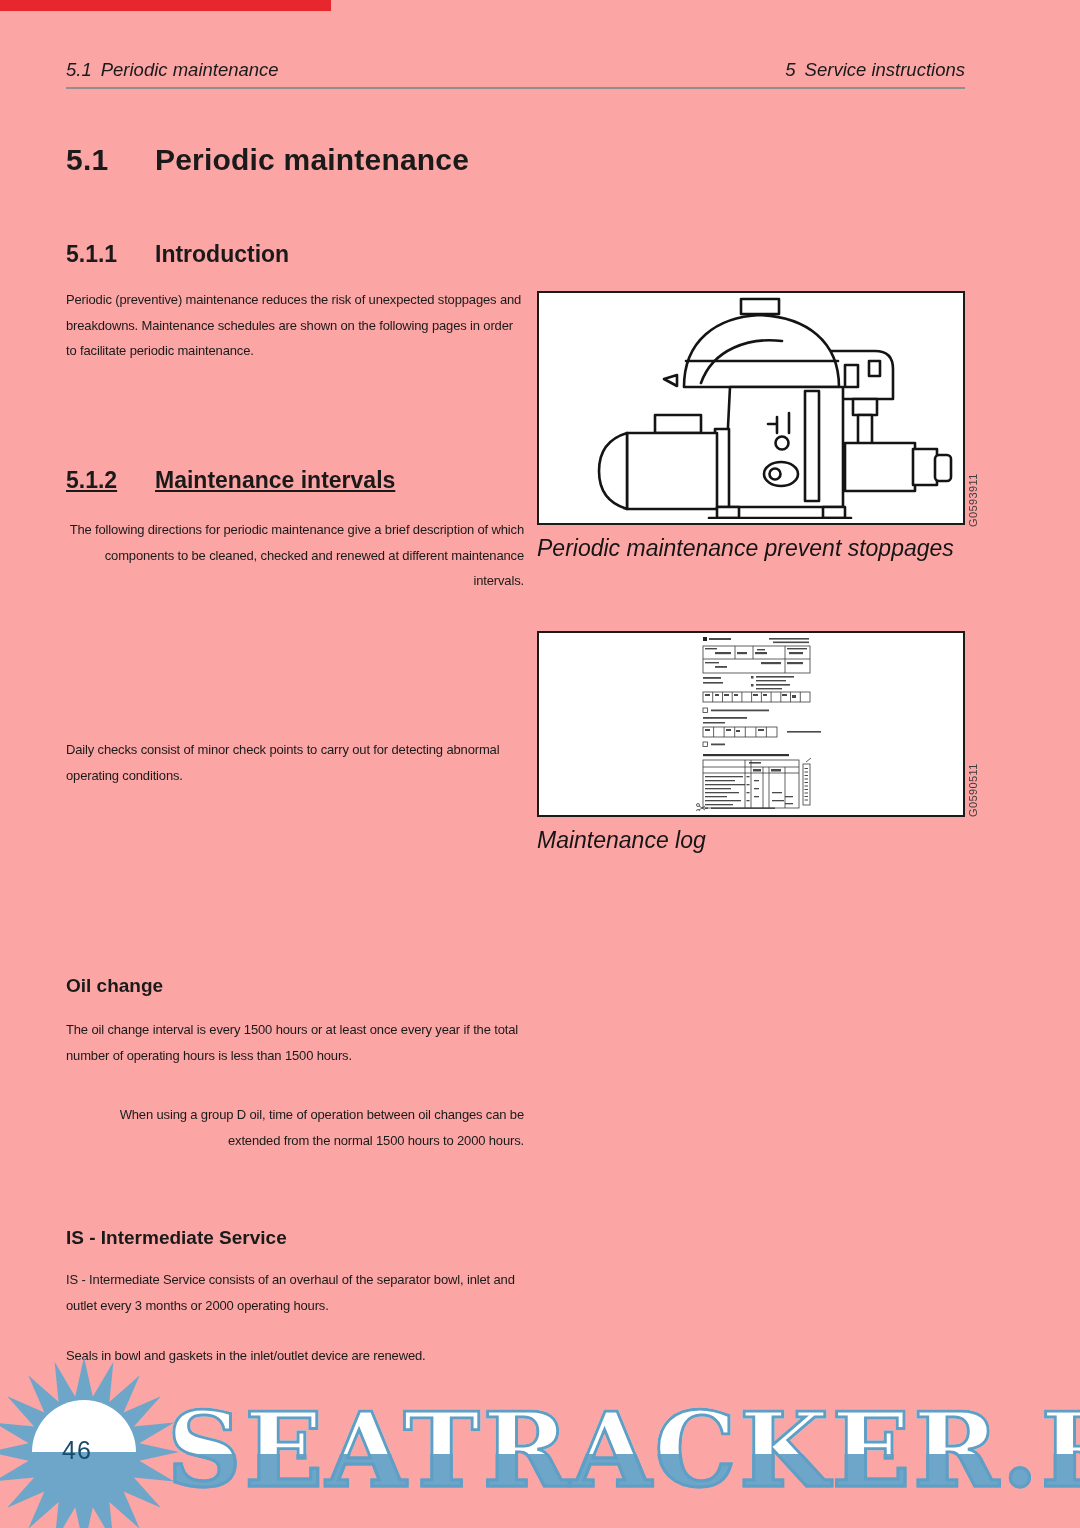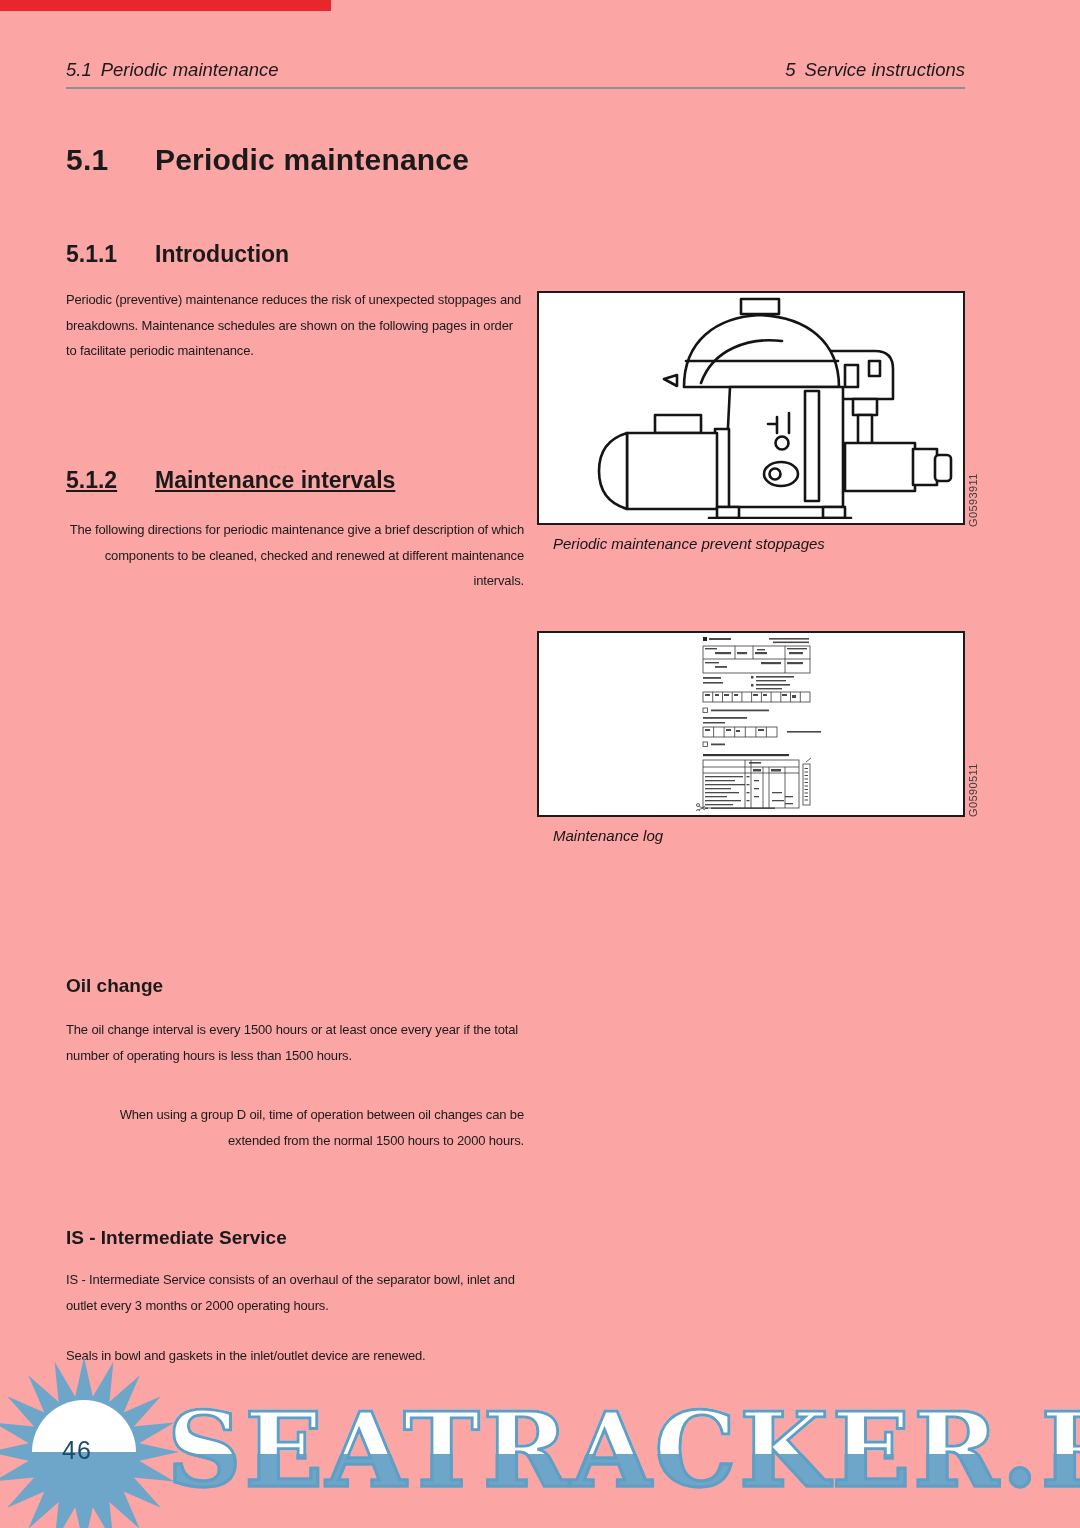--- a/index.html
+++ b/index.html
@@ -21,21 +21,21 @@
 
   .h2 { position:absolute; left:66px; display:flex; font-size:23px; font-weight:bold; }
   .h2 .num { width:89px; flex:0 0 89px; }
 
   .p { position:absolute; left:66px; width:458px; font-size:13px; line-height:25.5px; letter-spacing:-0.15px; }
   .subhead { position:absolute; left:66px; font-size:19px; font-weight:bold; }
   .ref { color:#3333cd; }
 
   .fig { position:absolute; left:537px; width:424px; border:2px solid #1b1b1b; background:#fff; }
   .fig svg { display:block; }
-  .caption { position:absolute; left:537px; font-style:italic; font-size:15px; color:#151515;margin-left:16px; }
+  .caption { position:absolute; left:537px; font-style:italic; font-size:23px; color:#151515; }
   .gcode { position:absolute; width:15px; font-size:11px; color:#3d3d3d; letter-spacing:0.4px;
            writing-mode:vertical-rl; transform:rotate(180deg); }
 
   .wm { z-index:5; }
   .wm-sun { position:absolute; left:-16px; top:1352px; width:200px; height:200px; }
   .page-number { position:absolute; left:62px; top:1436px; font-size:25px; color:#174a6b; z-index:6; letter-spacing:1px; }
   .wm-text {
     position:absolute; left:167px; top:1394px; z-index:5;
     font-family:"DejaVu Serif", serif; font-weight:bold; font-size:103px; line-height:112px;
     letter-spacing:3px; white-space:nowrap;
@@ -72,20 +72,21 @@
     <span class="num">5.1.1</span>
     <span>Introduction</span>
   </div>
   <div class="p" style="top:287px;">Periodic (preventive) maintenance reduces the risk of unexpected stoppages and breakdowns. Maintenance schedules are shown on the following pages in order to facilitate periodic maintenance.</div>
 
   <div class="h2" style="top:467px;text-decoration:underline;">
     <span class="num">5.1.2</span>
     <span>Maintenance intervals</span>
   </div>
   <div class="p" style="top:517px;text-align:right;">The following directions for periodic maintenance give a brief description of which components to be cleaned, checked and renewed at different maintenance intervals.</div>
+  <div class="p" style="top:737px;">Daily checks consist of minor check points to carry out for detecting abnormal operating conditions.</div>
 
   <div class="subhead" style="top:975px;">Oil change</div>
   <div class="p" style="top:1017px;">The oil change interval is every 1500 hours or at least once every year if the total number of operating hours is less than 1500 hours.</div>
   <div class="p" style="top:1102px;text-align:right;">When using a group D oil, time of operation between oil changes can be extended from the normal 1500 hours to 2000 hours.</div>
 
   <div class="subhead" style="top:1227px;">IS - Intermediate Service</div>
   <div class="p" style="top:1267px;">IS - Intermediate Service consists of an overhaul of the separator bowl, inlet and outlet every 3 months or 2000 operating hours.</div>
   <div class="p" style="top:1343px;">Seals in bowl and gaskets in the inlet/outlet device are renewed.</div>
 
   <div class="fig" style="top:291px; height:230px;">

